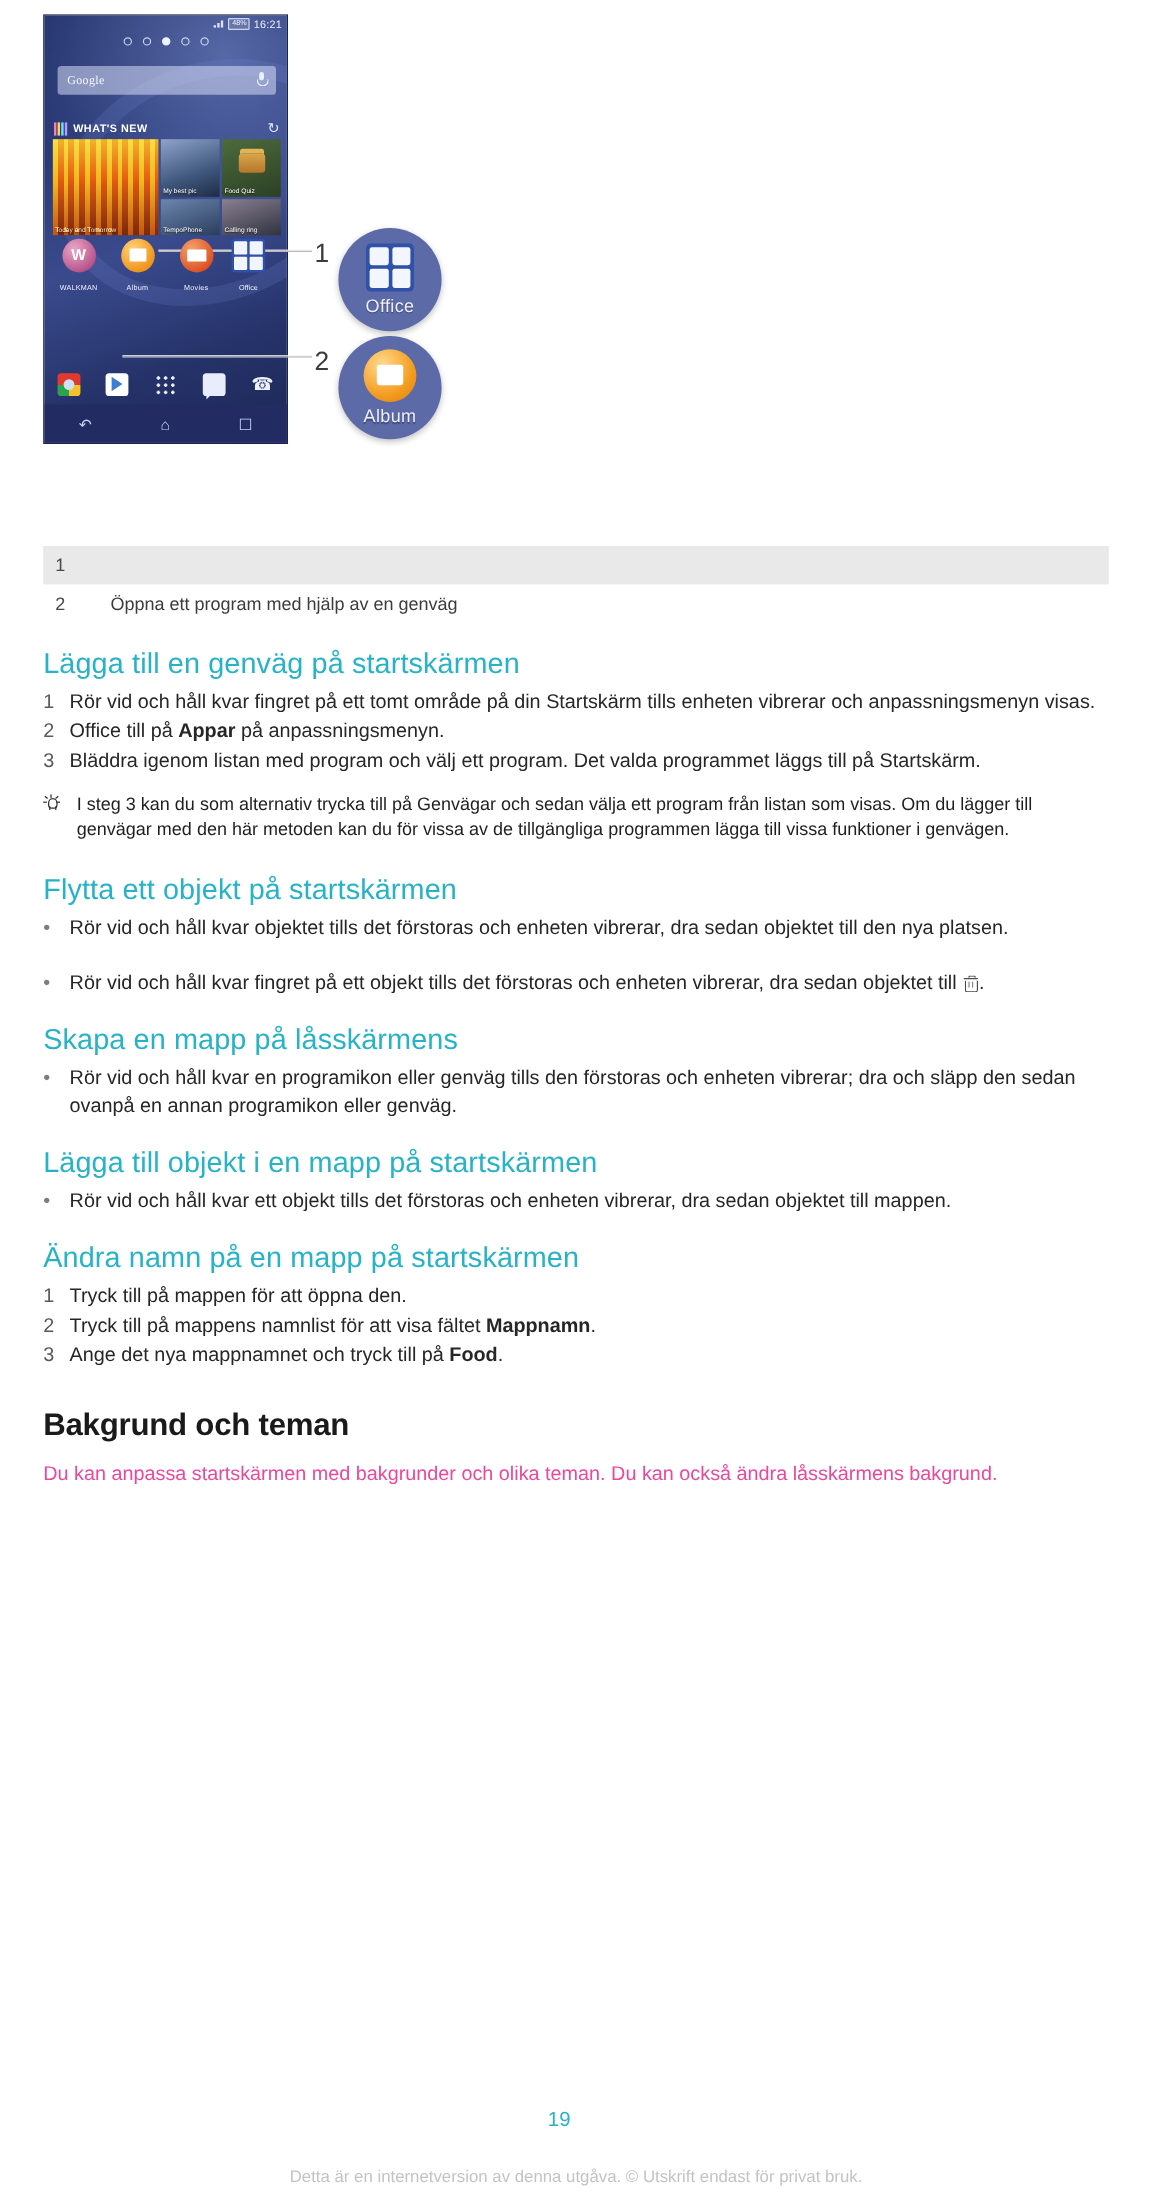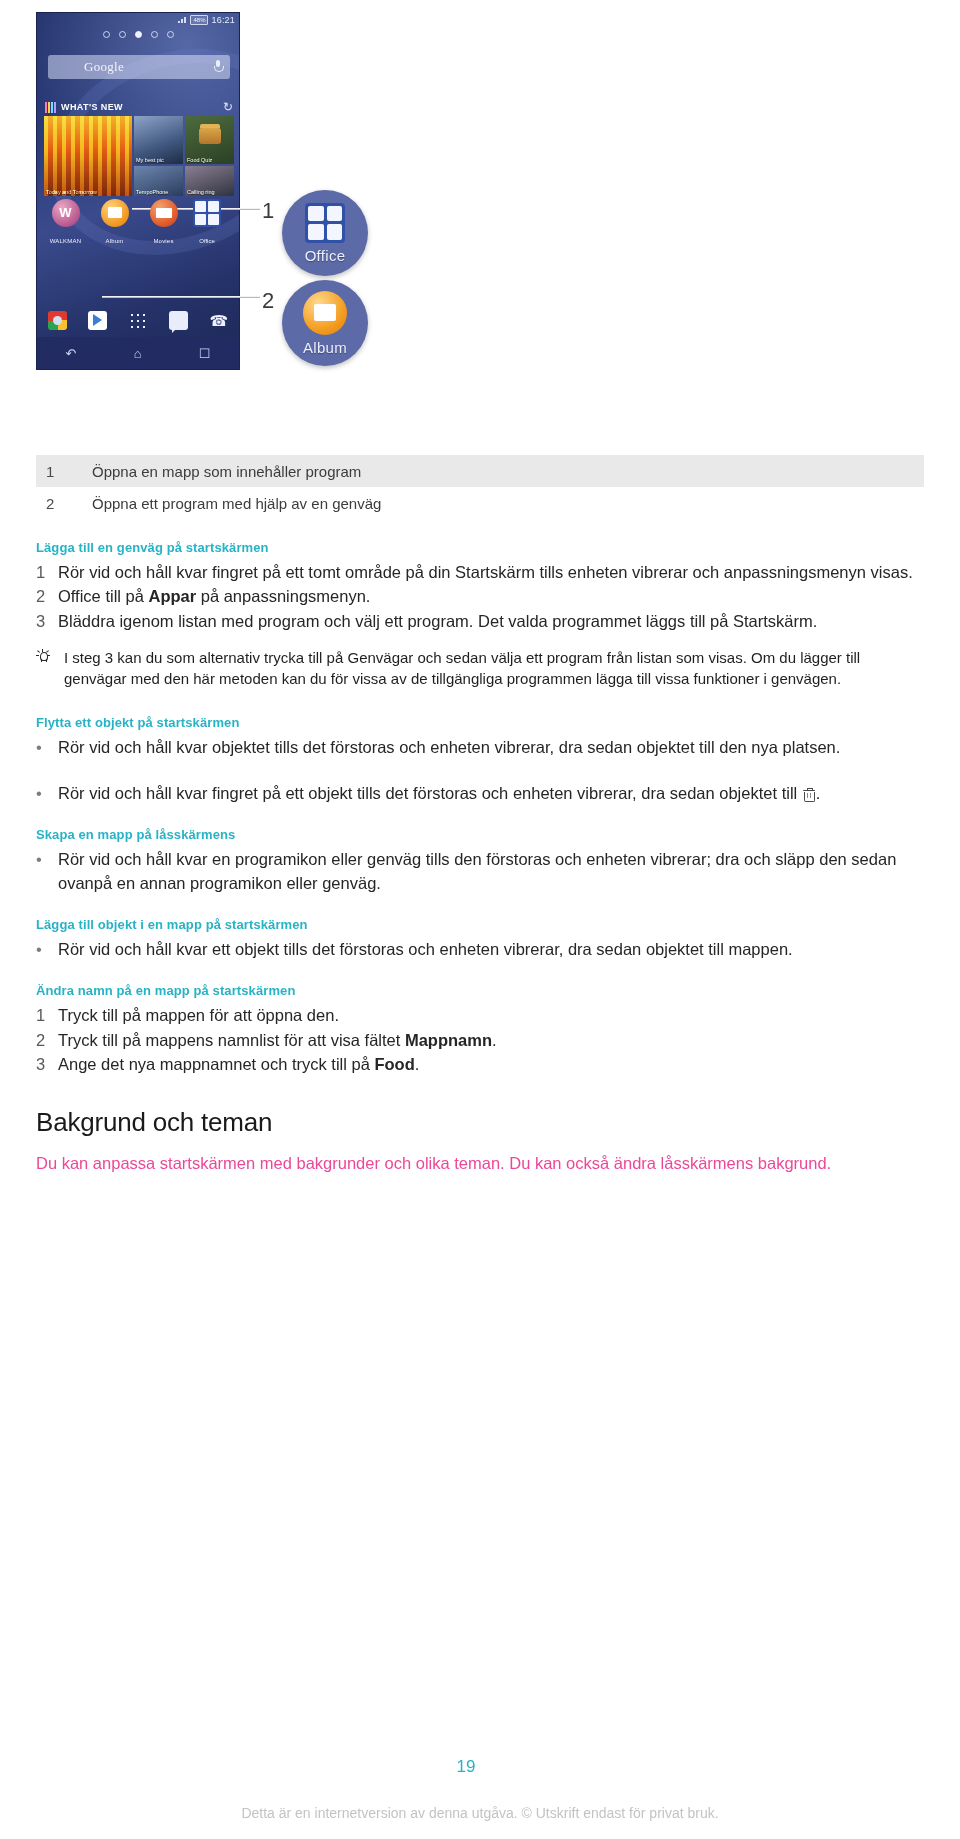--- a/index.html
+++ b/index.html
@@ -119,24 +119,23 @@
     border-radius: 3px;
     display: flex;
     align-items: center;
     justify-content: space-between;
     padding: 0 8px;
     box-sizing: border-box;
     z-index: 4;
   }
   .gsearch .glogo {
     font-family: "Liberation Serif", serif;
-    font-size: 13px;
+    font-size: 10px;
     color: #f2f4ff;
     letter-spacing: .3px;
-    margin-left: 28px;
   }
   .mic {
     width: 8px; height: 14px;
     position: relative;
   }
   .mic::before {
     content: "";
     position: absolute; left: 2px; top: 0;
     width: 4px; height: 7px; border-radius: 2px;
     background: #eceffe;
@@ -335,22 +334,22 @@
   }
   .legend-row.alt { background: #e9e9e9; }
   .legend-num { width: 56px; padding-left: 10px; box-sizing: border-box; color: #4a4a4a; }
   .legend-text { flex: 1; }
 
   
   .content { position: absolute; left: 36px; top: 540px; width: 890px; }
 
   h3.sub {
     color: #27b3c6;
-    font-size: 13px;
-    font-weight: bold;
+    font-size: 24px;
+    font-weight: normal;
     margin: 0 0 6px 0;
     letter-spacing: .1px;
   }
   .sec { margin-bottom: 22px; }
   .sec.tight { margin-bottom: 18px; }
 
   ol.steps, ul.bullets { margin: 0; padding: 0; list-style: none; }
   ol.steps li {
     display: flex;
     font-size: 16.5px;
@@ -402,21 +401,21 @@
     margin: 0 1px;
   }
   .trash-ic .lid { position:absolute; left:0; top:2px; width:12px; height:1.6px; background:#4a4a4a; border-radius:1px; }
   .trash-ic .hdl { position:absolute; left:4px; top:0; width:4px; height:2px; border:1.2px solid #4a4a4a; border-bottom:none; border-radius:1px 1px 0 0; }
   .trash-ic .can { position:absolute; left:1.5px; top:4px; width:9px; height:9px; border:1.3px solid #4a4a4a; border-top:none; border-radius:0 0 2px 2px; background:#fff; }
   .trash-ic .can::before { content:""; position:absolute; left:2px; top:1px; width:1px; height:5px; background:#8a8a8a; }
   .trash-ic .can::after { content:""; position:absolute; left:5px; top:1px; width:1px; height:5px; background:#8a8a8a; }
 
   h2.h2 {
     font-size: 26px;
-    font-weight: normal;
+    font-weight: bold;
     color: #1a1a1a;
     margin: 30px 0 14px 0;
     letter-spacing: -.2px;
   }
   p.para {
     font-size: 16.5px;
     line-height: 1.42;
     color: #ec4899;
     margin: 0;
   }
@@ -554,21 +553,20 @@
 
     <div class="callout callout-2">
       <span class="co-album"></span>
       <span class="zlabel">Album</span>
     </div>
   </div>
 
   <div class="legend">
     <div class="legend-row alt">
       <span class="legend-num">1</span>
-      <span class="legend-text">Öppna en mapp som innehåller program</span>
     </div>
     <div class="legend-row">
       <span class="legend-num">2</span>
       <span class="legend-text">Öppna ett program med hjälp av en genväg</span>
     </div>
   </div>
 
   <div class="content">
 
     <div class="sec tight">

